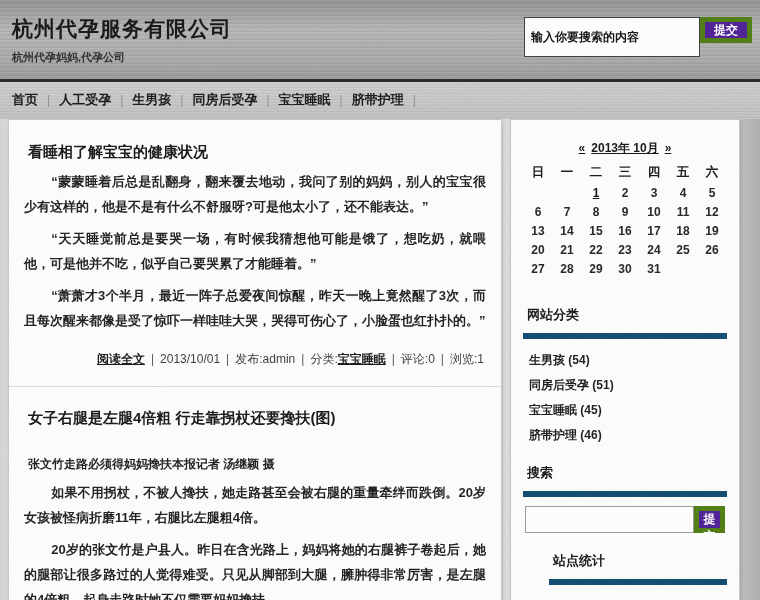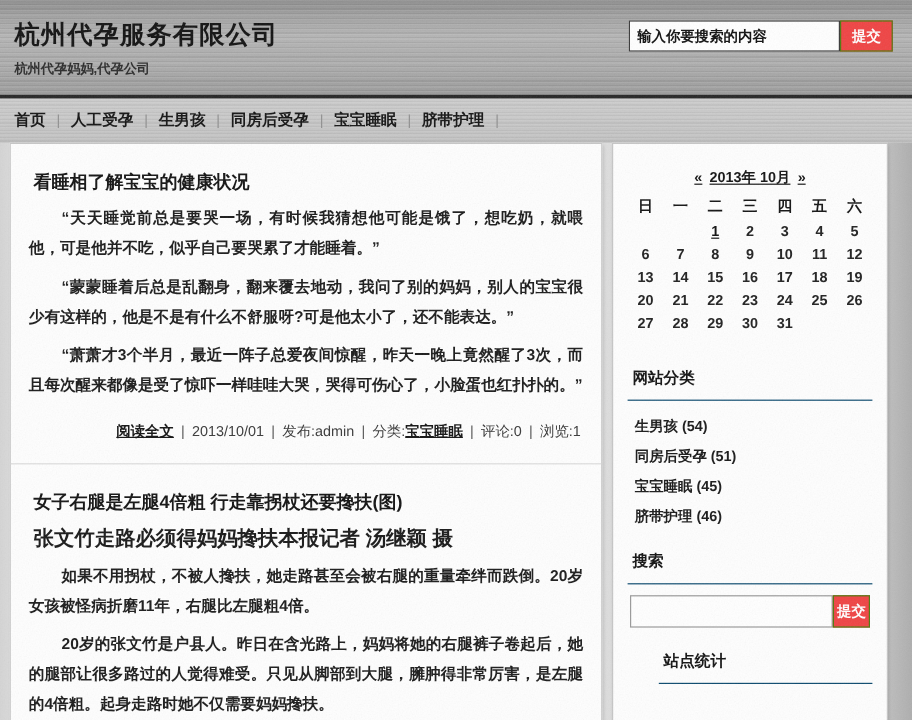--- a/index.html
+++ b/index.html
@@ -24,53 +24,53 @@
   }
   .bg-main { position:absolute; left:0; top:119px; width:760px; height:481px;
     background: linear-gradient(90deg,#d4d4d4 0px,#dadada 10px,#dedede 480px,#d3d3d3 690px,#bcbcbc 742px,#aeaeae 760px);
   }
   .noise { position:absolute; left:0; top:0; width:760px; height:600px; opacity:.09; z-index:9; pointer-events:none; }
 
   
   .site-title { position:absolute; left:12px; top:15px; z-index:5; font-size:21px; font-weight:bold; color:#131313; letter-spacing:1px; cursor:pointer; }
   .site-subtitle { position:absolute; left:12px; top:50px; z-index:5; font-size:11px; font-weight:bold; color:#2d2d2d; }
   .header-search { position:absolute; left:524px; top:17px; z-index:5; display:flex; align-items:stretch; }
-  .header-search input { width:176px; height:26px; border:1px solid #3a3a3a; background:#ffffff; color:#111; font-size:12px; font-weight:bold; padding:0 6px; outline:none; font-family:inherit; }
-  .btn-dark { height:26px; background:#ef4444; color:#ffffff; border:1px solid #4d7c0f; font-size:12px; font-weight:bold; padding:0 9px; cursor:pointer; font-family:inherit; }
+  .header-search input { width:176px; height:40px; border:1px solid #3a3a3a; background:#ffffff; color:#111; font-size:12px; font-weight:bold; padding:0 6px; outline:none; font-family:inherit; }
+  .btn-dark { height:26px; background:#4c1d95; color:#ffffff; border:5px solid #4d7c0f; font-size:12px; font-weight:bold; padding:0 9px; cursor:pointer; font-family:inherit; }
 
   
   .nav { position:absolute; left:12px; top:91px; z-index:5; display:flex; align-items:center; }
   .nav-label { font-size:13px; font-weight:bold; color:#151515; cursor:pointer; white-space:nowrap; }
   .nav-sep { color:#909090; margin:0 9px; font-size:12px; }
 
   
   .card { position:absolute; top:119px; background:#fefefe; border:1px solid #c6c6c6; box-shadow:1px 2px 3px rgba(0,0,0,.16); z-index:2; }
   .card.main { left:8px; width:494px; height:540px; padding:16px 15px 10px; }
   .card.side { left:510px; width:230px; height:540px; padding:12px; }
 
   
   .post-title { font-size:15px; font-weight:bold; color:#141414; margin:7px 0 0 4px; cursor:pointer; }
   .post-caption { text-align:center; font-size:13px; font-weight:bold; color:#1a1a1a; margin:28px 0 8px; }
   .post p { font-size:13px; line-height:25px; color:#1c1c1c; font-weight:600; text-align:justify; text-indent:2.1em; margin:7px 0; }
   .post-meta { text-align:right; font-size:12px; color:#3a3a3a; margin:18px 2px 0 0; }
   .meta-sep { color:#555; margin:0 6px; }
   .meta-link { font-weight:bold; color:#141414; text-decoration:underline; cursor:pointer; }
   .post-divider { height:1px; background:#dcdcdc; margin:18px -15px 2px; }
   .post2-title { margin-top:22px; }
-  .post-byline { font-size:17px; font-weight:bold; color:#1a1a1a; margin:9px 0 2px 4px; }
+  .post-byline { font-size:12px; font-weight:bold; color:#1a1a1a; margin:28px 0 2px 4px; }
 
   
   .calendar { margin-top:8px; }
   .cal-title { text-align:center; font-size:12px; font-weight:bold; color:#141414; margin-bottom:5px; }
   .cal-title span { text-decoration:underline; cursor:pointer; margin:0 3px; }
   table.cal { margin:0 auto; border-collapse:collapse; }
   .cal th { width:29px; height:21px; font-size:12.5px; font-weight:bold; color:#141414; text-align:center; }
   .cal td { width:29px; height:19px; font-size:12px; font-weight:600; color:#222; text-align:center; }
   .cal td.day-link { font-weight:bold; text-decoration:underline; cursor:pointer; color:#111; }
-  .side-h { font-size:13px; font-weight:bold; color:#141414; padding:4px 4px 9px; border-bottom:1px solid #0c4a6e; margin:0 0 9px; }
+  .side-h { font-size:13px; font-weight:bold; color:#141414; padding:4px 4px 9px; border-bottom:6px solid #0c4a6e; margin:0 0 9px; }
   .side-h.cats { margin-top:24px; }
   .side-h.search { margin-top:12px; }
   .side-h.stats { margin-top:15px;margin-left:26px; }
   .side-list { list-style:none; padding:0 6px; }
   .side-list li { font-size:12px; font-weight:600; line-height:25px; color:#1a1a1a; }
   .side-list.links li { cursor:pointer; }
   .side-search { display:flex; align-items:stretch; margin:8px 2px 12px; }
   .side-search input { flex:1; height:27px; border:1px solid #9a9a9a; background:#fff; padding:0 6px; font-size:12px; outline:none; font-family:inherit; }
   .side-search .btn-dark { height:27px; width:42px; padding:0; }
 </style>
@@ -102,22 +102,22 @@
       <span class="nav-sep">|</span>
     <span class="nav-label">宝宝睡眠</span>
       <span class="nav-sep">|</span>
     <span class="nav-label">脐带护理</span>
       <span class="nav-sep">|</span>
   </div>
 
   <div class="card main">
     <div class="post">
       <h2 class="post-title">看睡相了解宝宝的健康状况</h2>
+      <p>“蒙蒙睡着后总是乱翻身，翻来覆去地动，我问了别的妈妈，别人的宝宝很少有这样的，他是不是有什么不舒服呀?可是他太小了，还不能表达。”</p>
       <p>“天天睡觉前总是要哭一场，有时候我猜想他可能是饿了，想吃奶，就喂他，可是他并不吃，似乎自己要哭累了才能睡着。”</p>
-      <p>“蒙蒙睡着后总是乱翻身，翻来覆去地动，我问了别的妈妈，别人的宝宝很少有这样的，他是不是有什么不舒服呀?可是他太小了，还不能表达。”</p>
       <p>“萧萧才3个半月，最近一阵子总爱夜间惊醒，昨天一晚上竟然醒了3次，而且每次醒来都像是受了惊吓一样哇哇大哭，哭得可伤心了，小脸蛋也红扑扑的。”</p>
       <div class="post-meta">
         <span class="meta-link">阅读全文</span><span class="meta-sep">|</span><span>2013/10/01</span><span class="meta-sep">|</span><span>发布:admin</span><span class="meta-sep">|</span><span>分类:</span><span class="meta-link">宝宝睡眠</span><span class="meta-sep">|</span><span>评论:0</span><span class="meta-sep">|</span><span>浏览:1</span>
       </div>
     </div>
 
     <div class="post-divider"></div>
 
     <div class="post">
       <h2 class="post-title post2-title">女子右腿是左腿4倍粗 行走靠拐杖还要搀扶(图)</h2>

